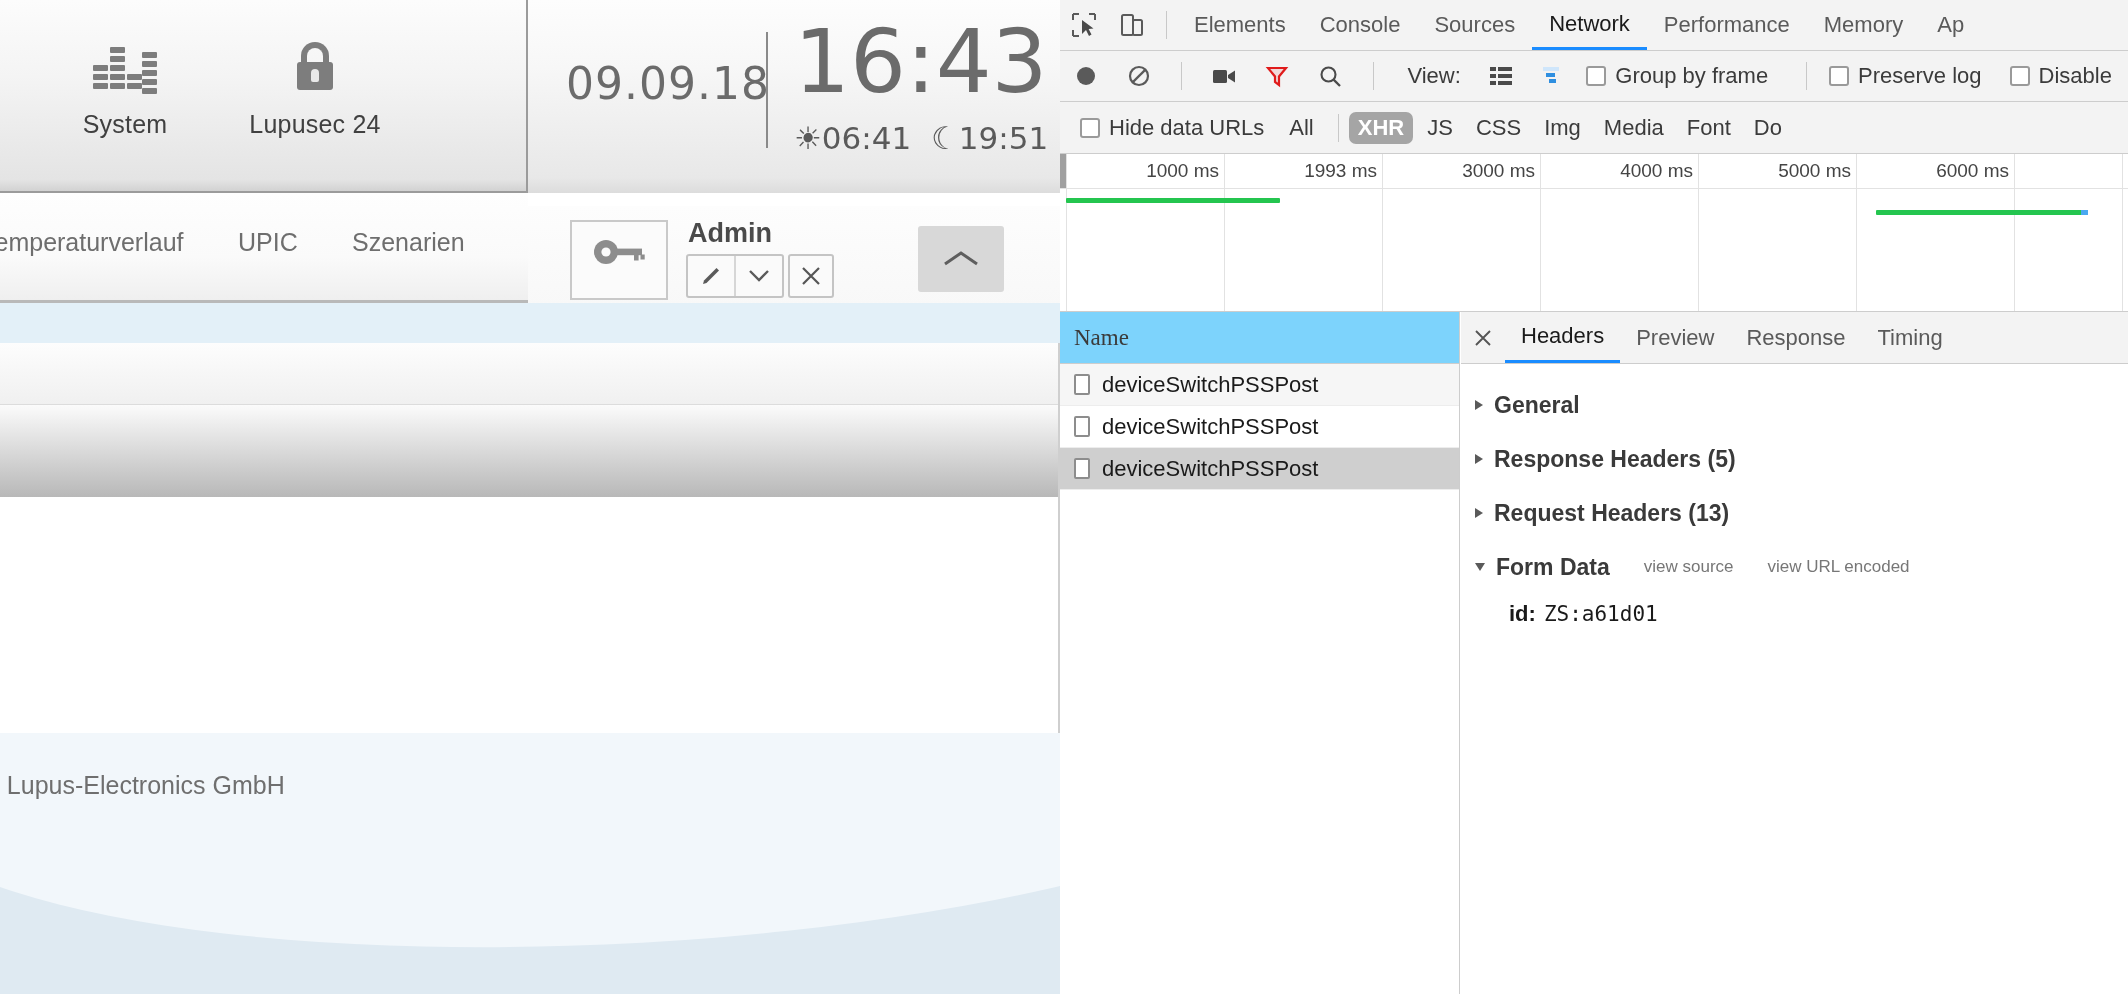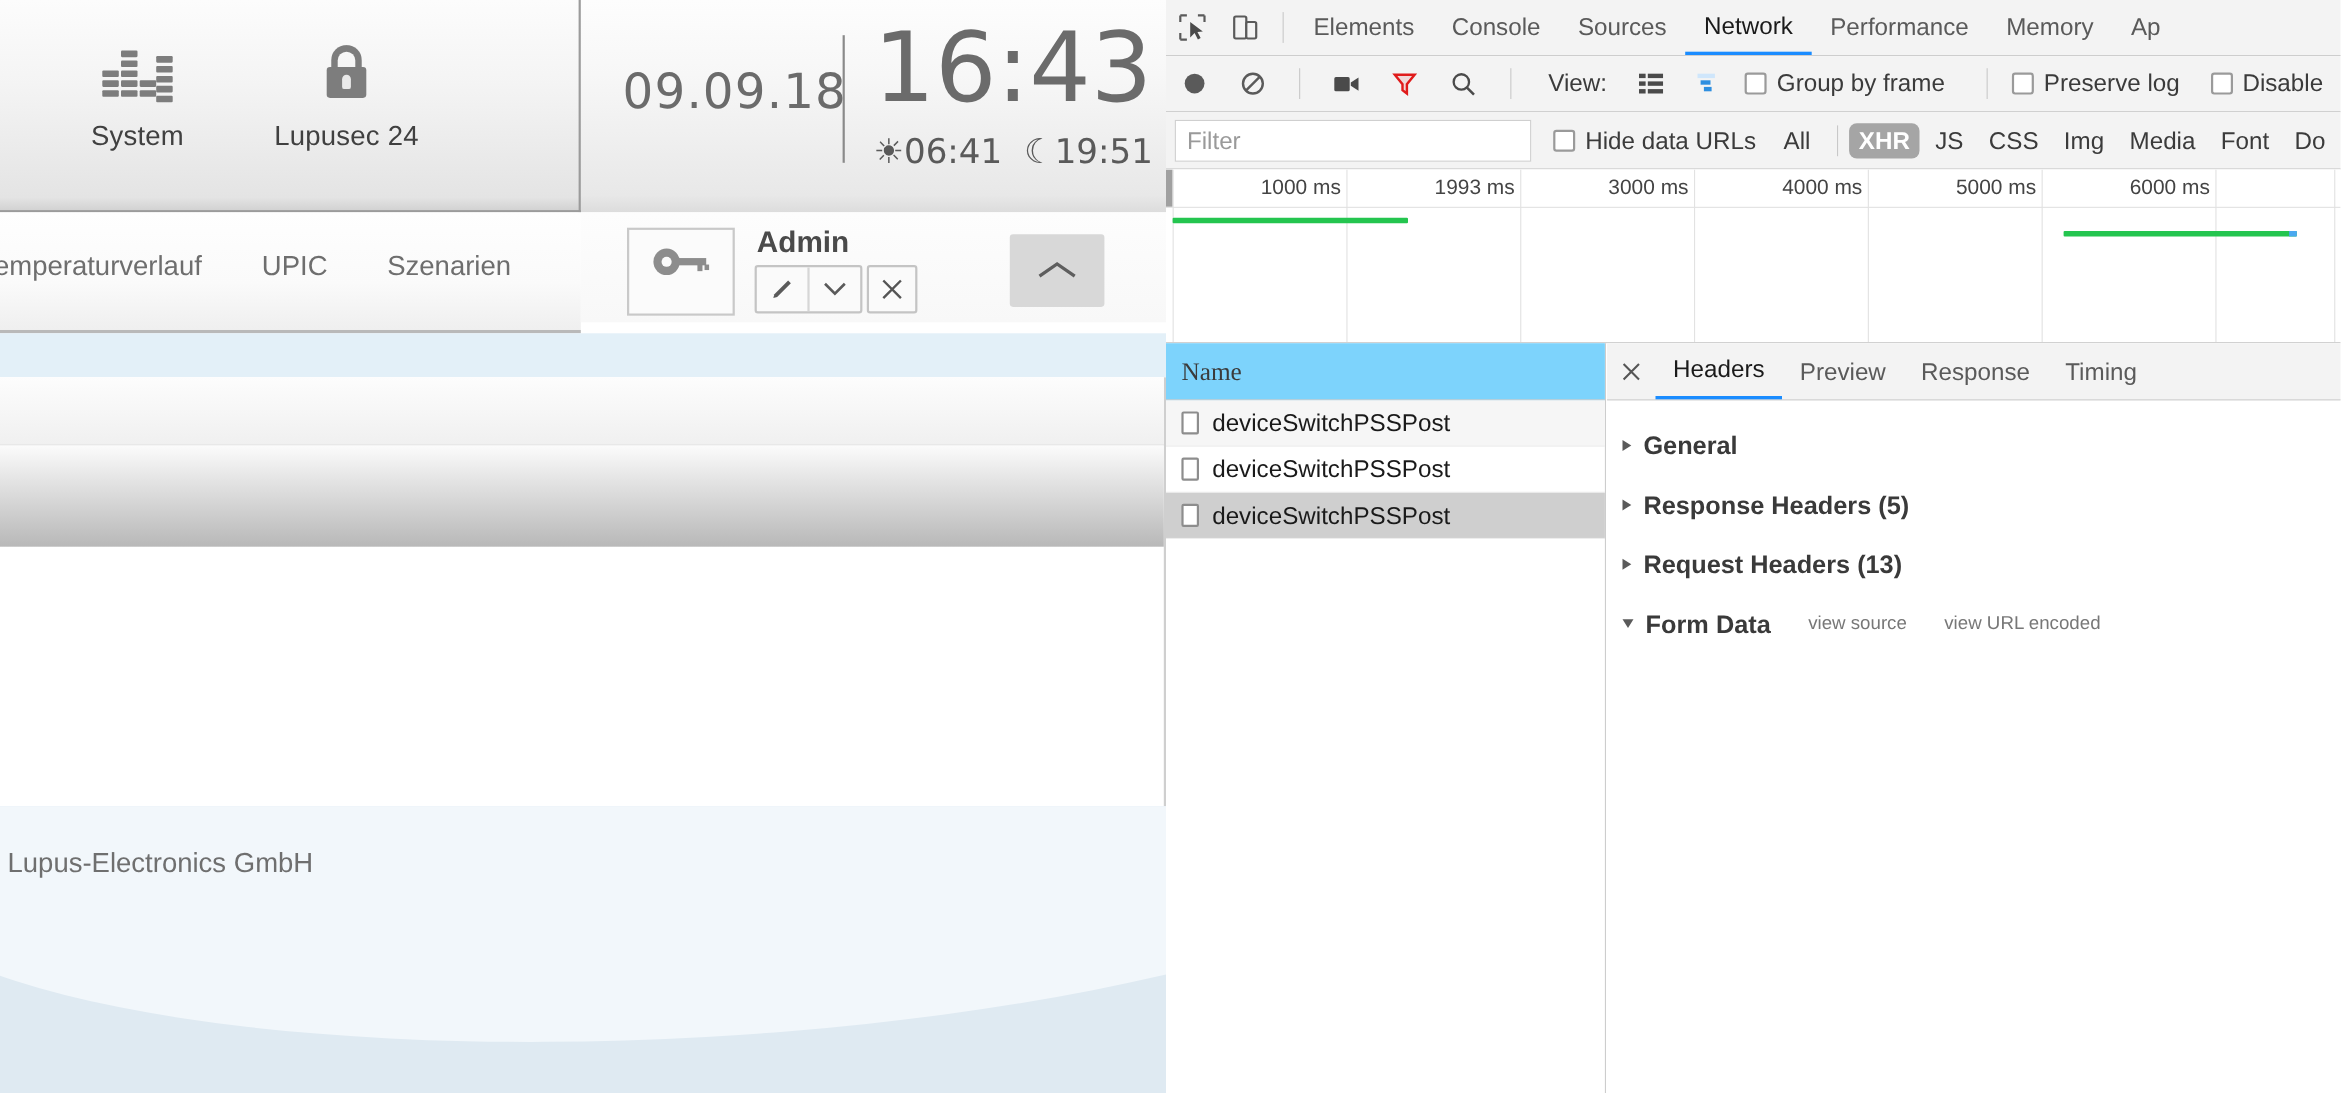--- a/index.html
+++ b/index.html
@@ -138,21 +138,21 @@
     top: 35px;
     font-size: 25px;
     color: #6e6e6e;
     cursor: pointer;
     white-space: nowrap;
   }
 
   
   .admin-block {
     position: absolute;
-    left: 528px; top: 193px;
+    left: 528px; top: 206px;
     width: 532px; height: 100px;
     background: linear-gradient(to bottom, #fdfdfd 0%, #f8f8f8 100%);
   }
   .admin-keybox {
     position: absolute;
     left: 42px; top: 14px;
     width: 98px; height: 80px;
     border: 2px solid #c9c9c9;
     background: #fbfbfb;
     box-sizing: border-box;
@@ -890,21 +890,20 @@
         <span class="dt-check"></span>
         <span>Preserve log</span>
       </div>
       <div class="dt-checkitem">
         <span class="dt-check"></span>
         <span>Disable</span>
       </div>
     </div>
 
     <div class="dt-filterbar">
-      <input class="dt-filter-input" type="text" placeholder="Filter" style="">
       <div class="dt-checkitem" style="margin-left:20px;">
         <span class="dt-check"></span>
         <span>Hide data URLs</span>
       </div>
       <span class="dt-typefilter">All</span>
       <span class="dt-vsep"></span>
       <span class="dt-typefilter sel">XHR</span>
       <span class="dt-typefilter">JS</span>
       <span class="dt-typefilter">CSS</span>
       <span class="dt-typefilter">Img</span>
@@ -992,16 +991,20 @@
           <span>Request Headers (13)</span>
         </div>
 
         <div class="hdr-section" style="margin-top:16px;">
           <span class="tri open"></span>
           <span>Form Data</span>
           <span class="view-link">view source</span>
           <span class="view-link">view URL encoded</span>
         </div>
 
+        <div class="form-kv" style="margin-top:10px;">
+          <span class="k">id:</span>
+          <span class="v">ZS:a61d01</span>
+        </div>
       </div>
     </div>
   </div>
 </div>
 
 </body></html>

